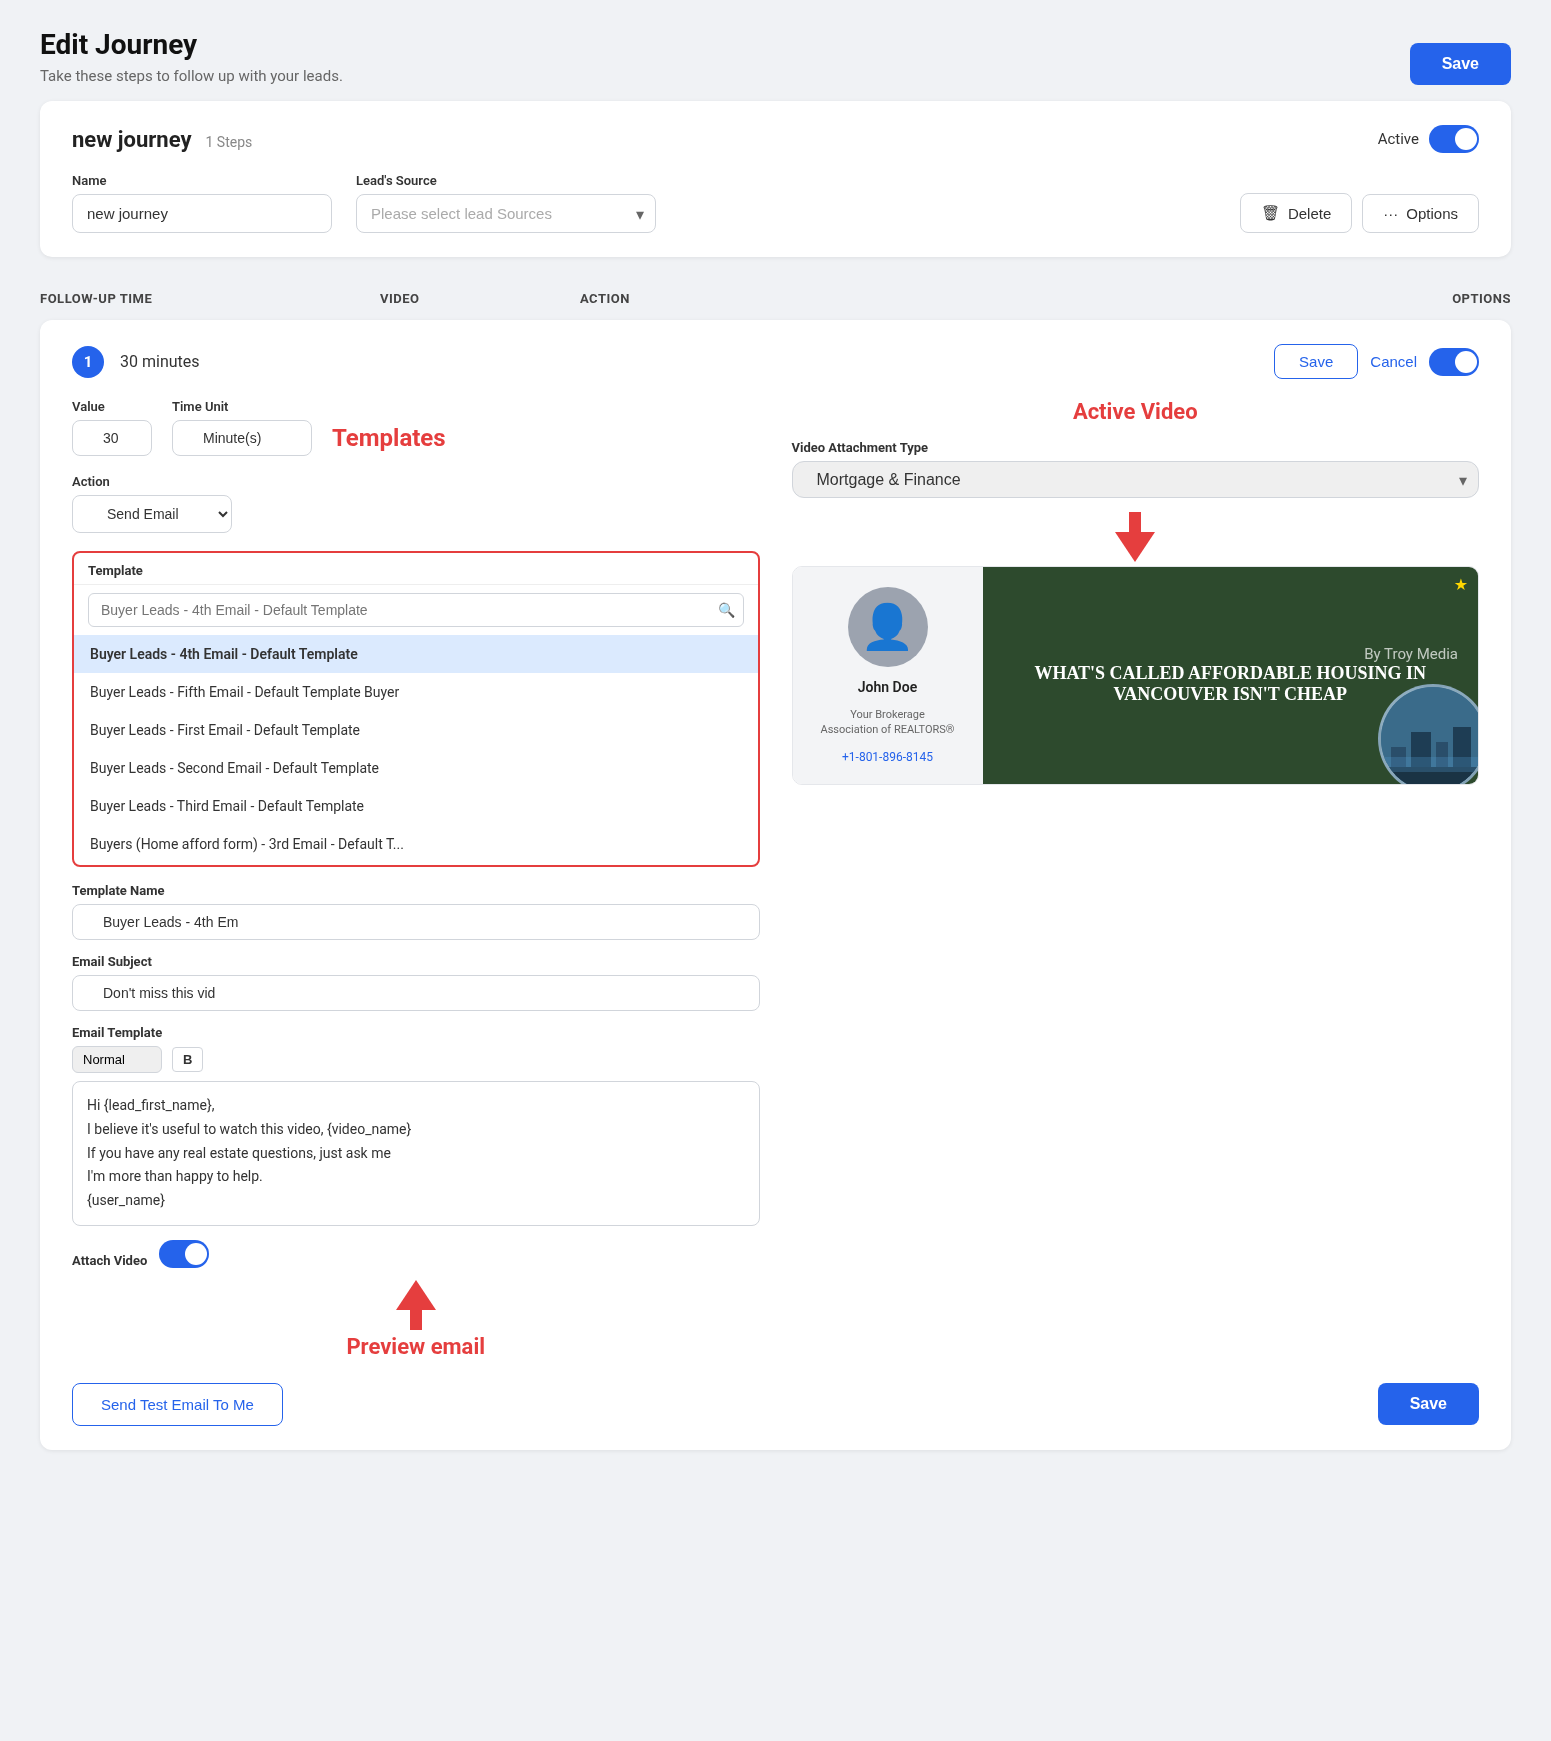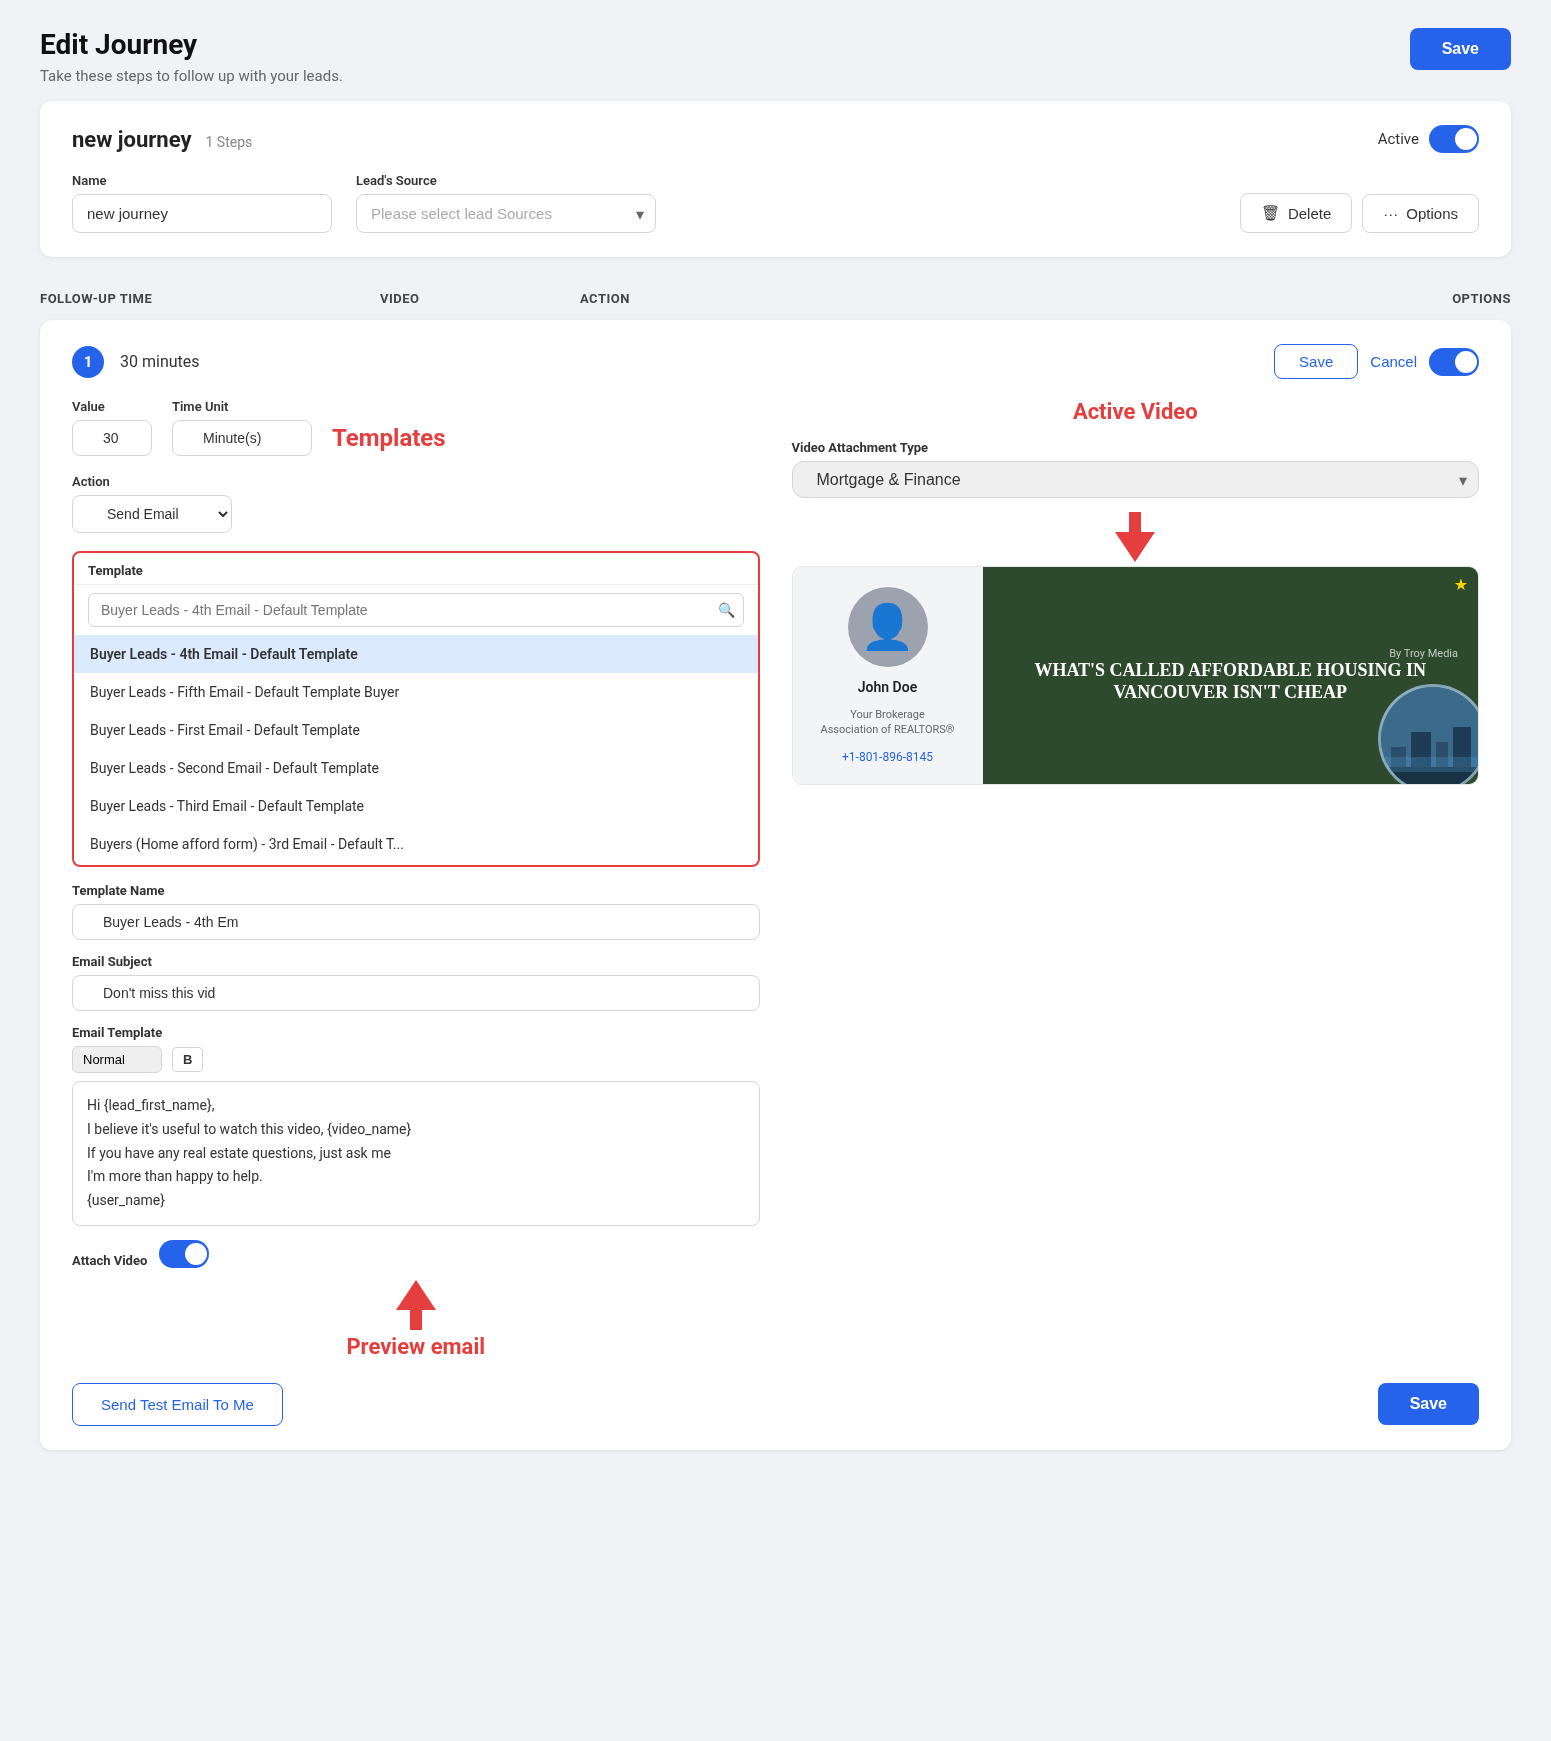--- a/index.html
+++ b/index.html
@@ -10,21 +10,21 @@
       min-height: 1741px;
       width: 1551px;
       overflow-x: hidden;
     }
 
     
     .page-header {
       padding: 28px 40px 16px 40px;
       display: flex;
       justify-content: space-between;
-      align-items: flex-start;
+      align-items: flex-end;
     }
     .page-title {
       font-size: 28px;
       font-weight: 700;
       color: #111;
     }
     .page-subtitle {
       font-size: 15px;
       color: #666;
       margin-top: 6px;
@@ -492,21 +492,21 @@
       background: #2d4a2d;
       position: relative;
       display: flex;
       flex-direction: column;
       align-items: center;
       justify-content: center;
       padding: 20px;
       min-height: 200px;
     }
     .by-troy {
-      font-size: 11px;
+      font-size: 15px;
       color: rgba(255,255,255,0.7);
       align-self: flex-end;
     }
     .headline-text {
       font-size: 18px;
       font-weight: 900;
       color: #fff;
       line-height: 1.2;
       text-align: center;
       text-transform: uppercase;

